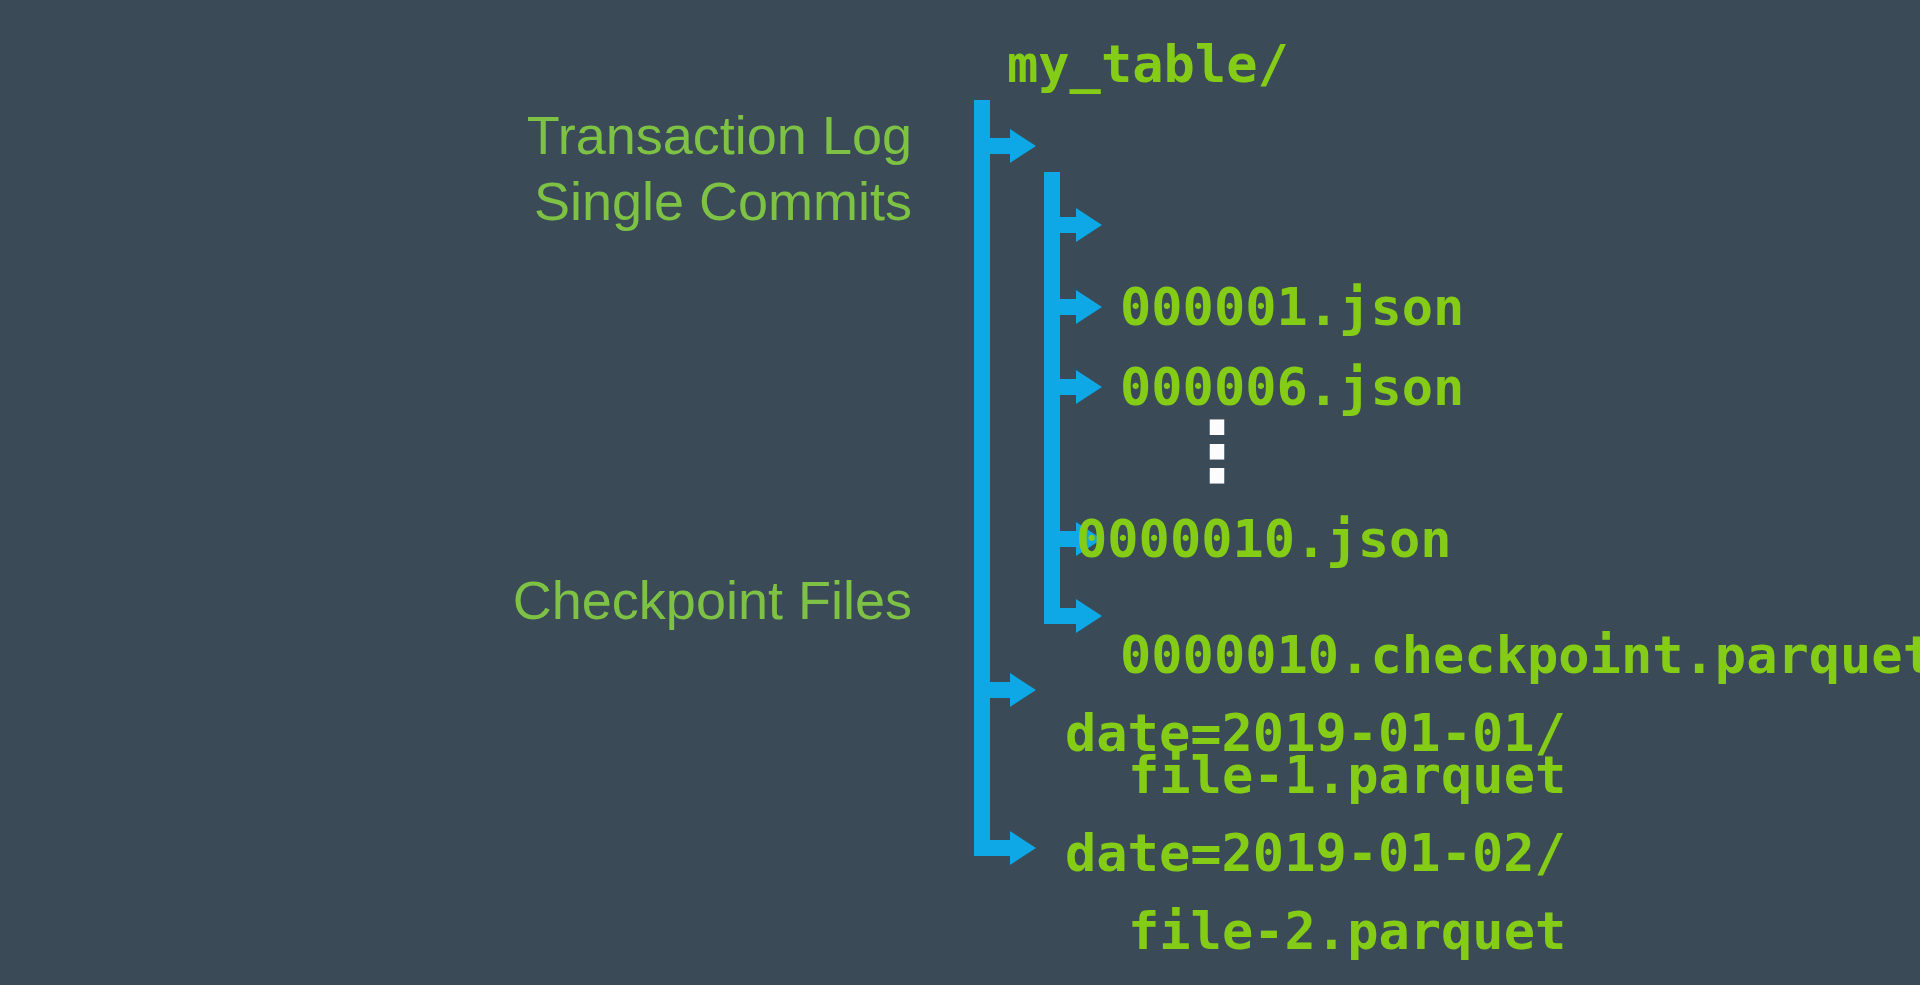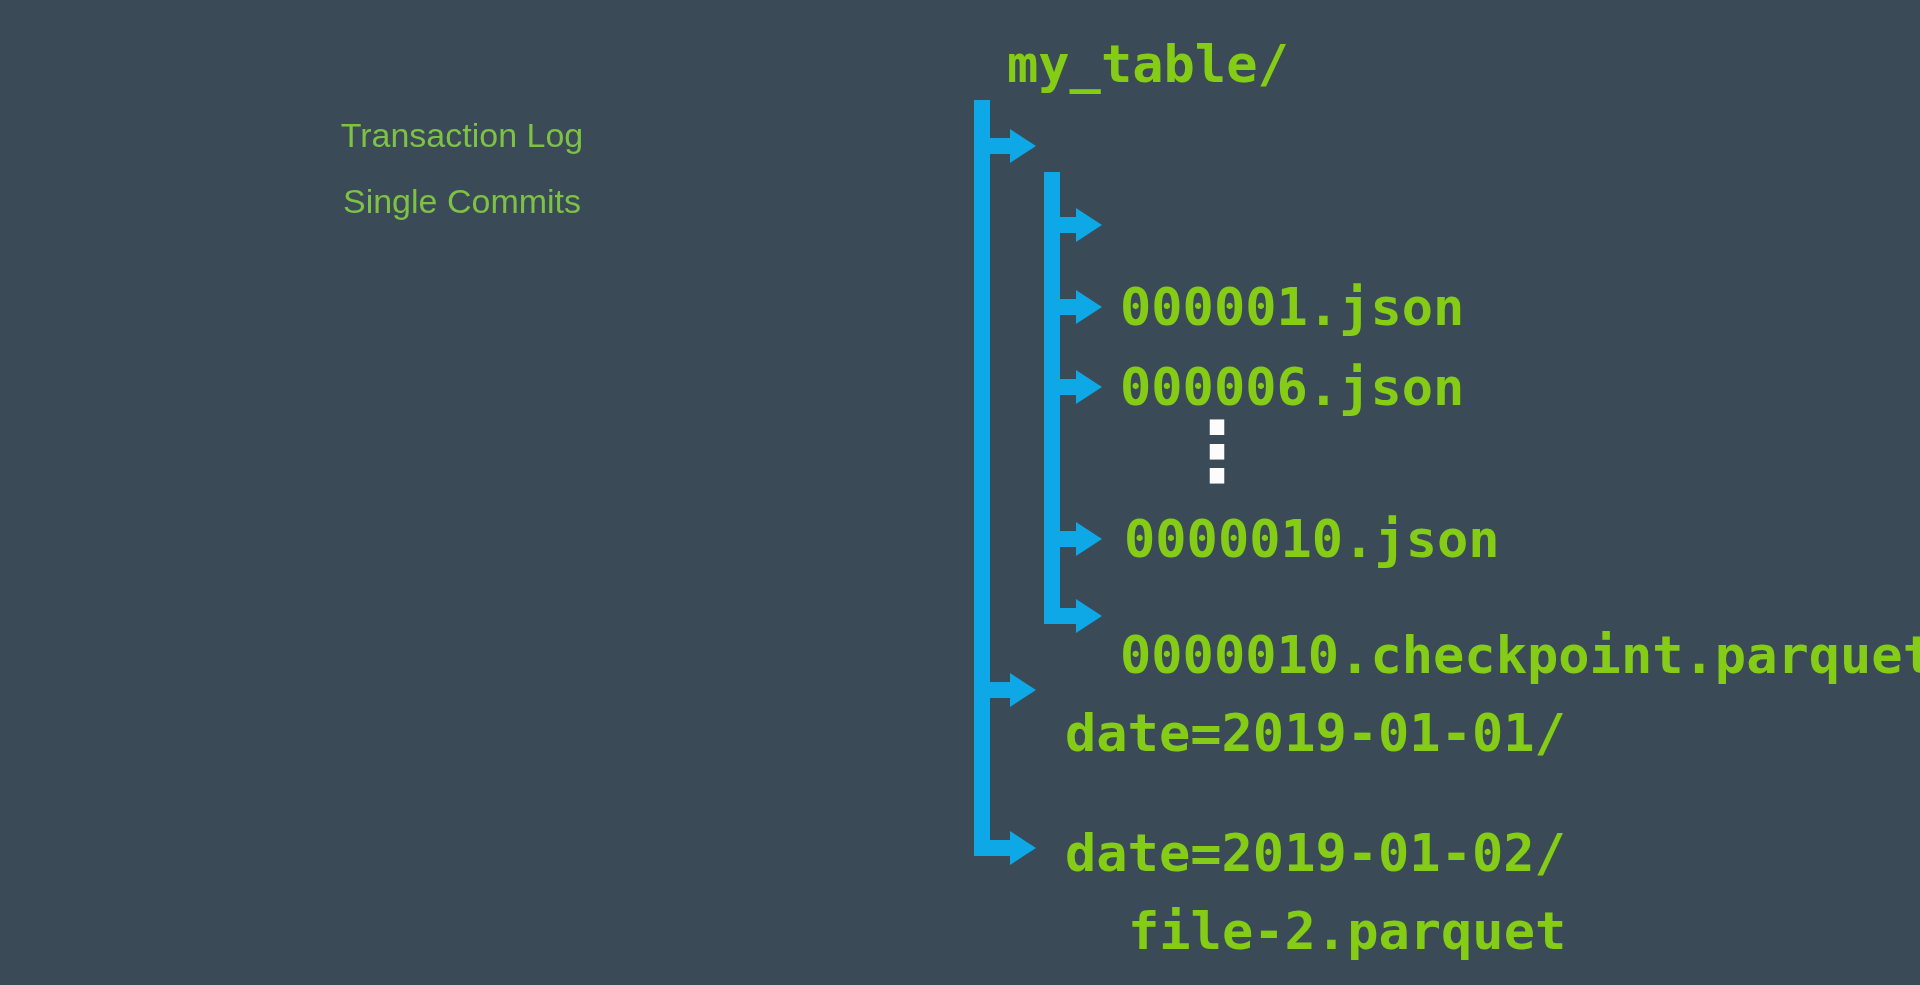--- a/index.html
+++ b/index.html
@@ -8,24 +8,24 @@
     width:1920px;height:985px;
     background:#3B4A57;
     overflow:hidden;
     font-family:"Liberation Sans",sans-serif;
   }
   
   .label{
     position:absolute;
     right:1008px;
     width:900px;
-    text-align:center;
+    text-align:right;
     font-family:"Liberation Sans",sans-serif;
     font-weight:300;
-    font-size:34px;
+    font-size:54px;
     line-height:66px;
     white-space:nowrap;
   }
   .label.green{color:#7DC244;}
   .label.orange{color:#F5A42E;}
   .lbl-transaction{top:102px;}
   .lbl-commits{top:168px;}
   .lbl-checkpoint{top:567px;}
   .lbl-partition{top:651px;}
   .lbl-datafiles{top:735px;}
@@ -37,21 +37,21 @@
     font-size:52px;
     line-height:56px;
     color:#84cc16;
     white-space:pre;
   }
   .r-root{left:1007px;top:36px;}
   .r-delta{left:1057px;top:115px;}
   .r-j0{left:1120px;top:197px;}
   .r-j1{left:1120px;top:279px;}
   .r-j2{left:1120px;top:359px;}
-  .r-j10{left:1124px;top:511px;}
+  .r-j10{left:1076px;top:511px;}
   .r-ckpt{left:1120px;top:591px;margin-top:36px;}
   .r-date1{left:1065px;top:705px;}
   .r-file1{left:1128px;top:747px;}
   .r-date2{left:1065px;top:825px;}
   .r-file2{left:1128px;top:903px;}
   .r-ellipsis{
     left:1176px;top:420px;width:56px;
     text-align:center;
     font-family:"DejaVu Sans","DejaVu Sans Mono",sans-serif;
     font-weight:bold;font-size:82px;line-height:64px;
@@ -85,20 +85,21 @@
   .ah-j10{left:1076px;top:522px;}
   .ah-ckpt{left:1076px;top:599px;}
 </style>
 </head>
 <body>
 
 <div id="stage">
 
   <div class="label green lbl-transaction">Transaction Log</div>
   <div class="label green lbl-commits">Single Commits</div>
+  <div class="label green lbl-checkpoint">Checkpoint Files</div>
 
   <div class="vline trunk-main"></div>
   <div class="vline trunk-sub"></div>
 
   <div class="hbar hb-delta"></div>
   <div class="ahead ah-delta"></div>
 
   <div class="hbar hb-j0"></div>
   <div class="ahead ah-j0"></div>
 
@@ -120,16 +121,17 @@
   <div class="hbar hb-date2"></div>
   <div class="ahead ah-date2"></div>
 
   <div class="code r-root">my_table/</div>
   <div class="code r-j1">000001.json</div>
   <div class="code r-j2">000006.json</div>
   <div class="code r-ellipsis">⋮</div>
   <div class="code r-j10">0000010.json</div>
   <div class="code r-ckpt">0000010.checkpoint.parquet</div>
   <div class="code r-date1">date=2019-01-01/</div>
+  <div class="code r-file1">file-1.parquet</div>
   <div class="code r-date2">date=2019-01-02/</div>
   <div class="code r-file2">file-2.parquet</div>
 
 </div>
 
 </body></html>

